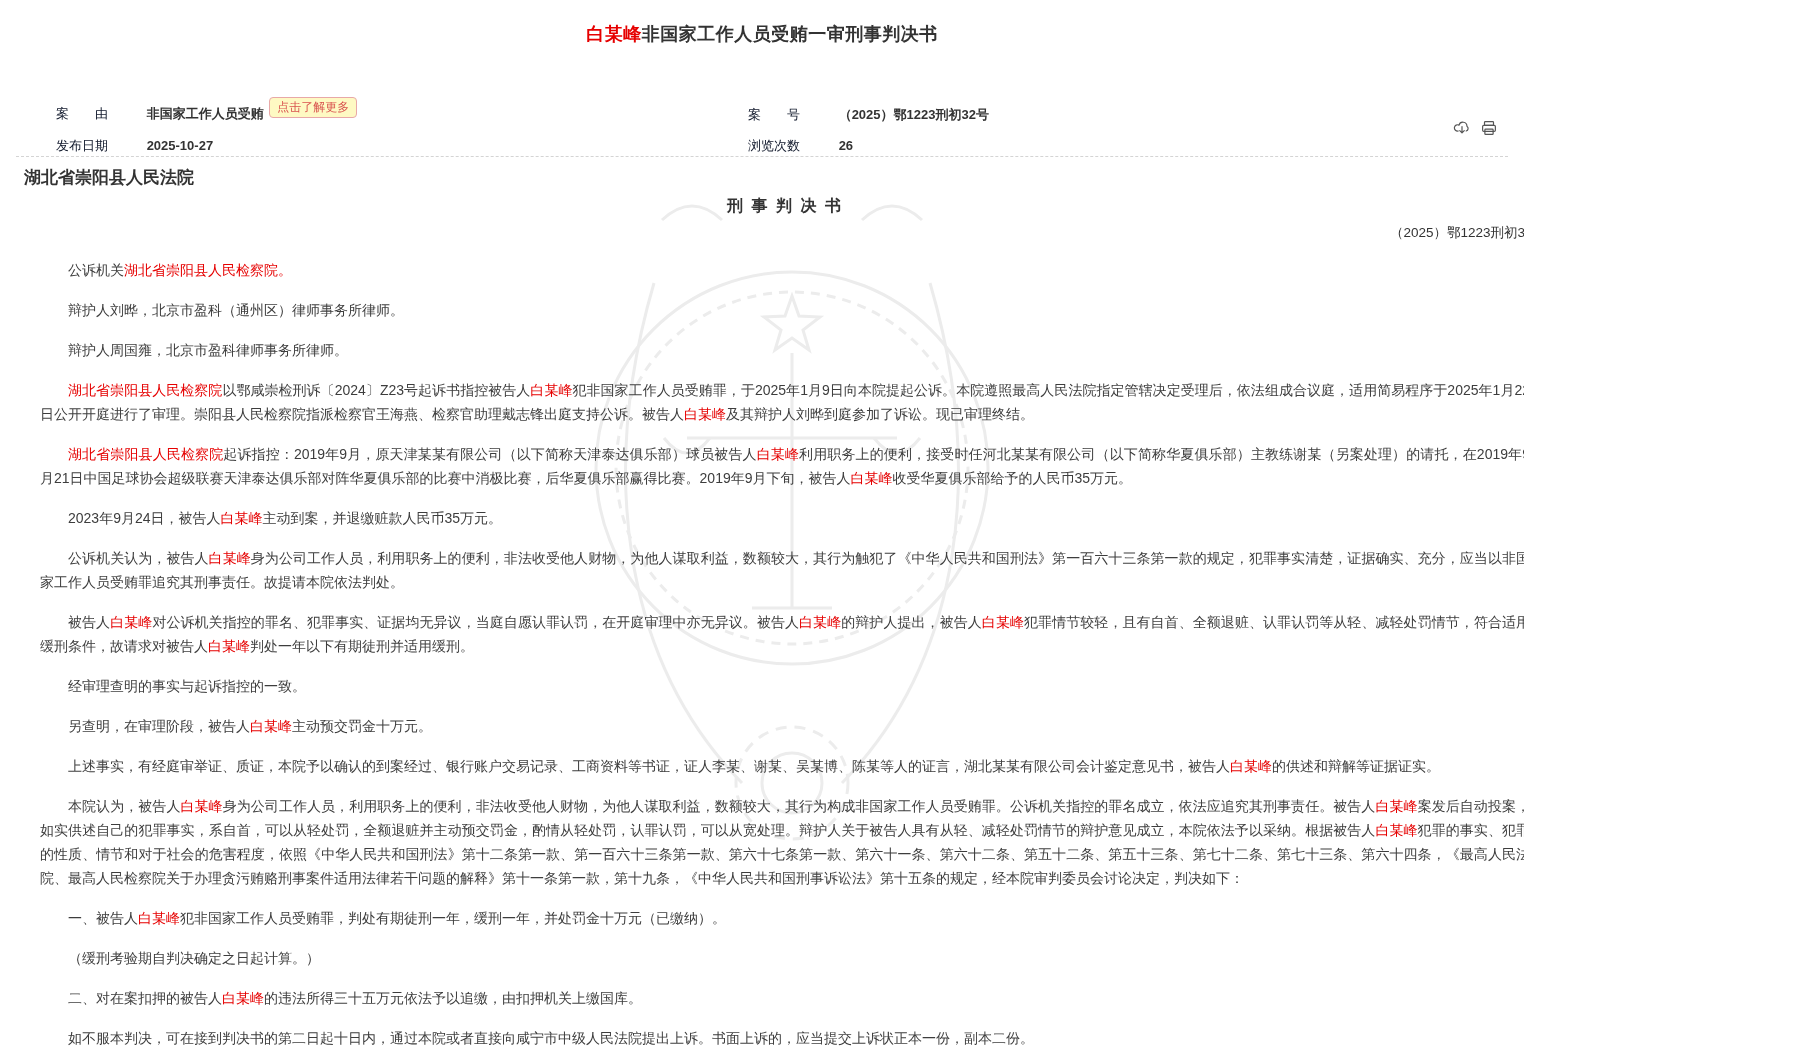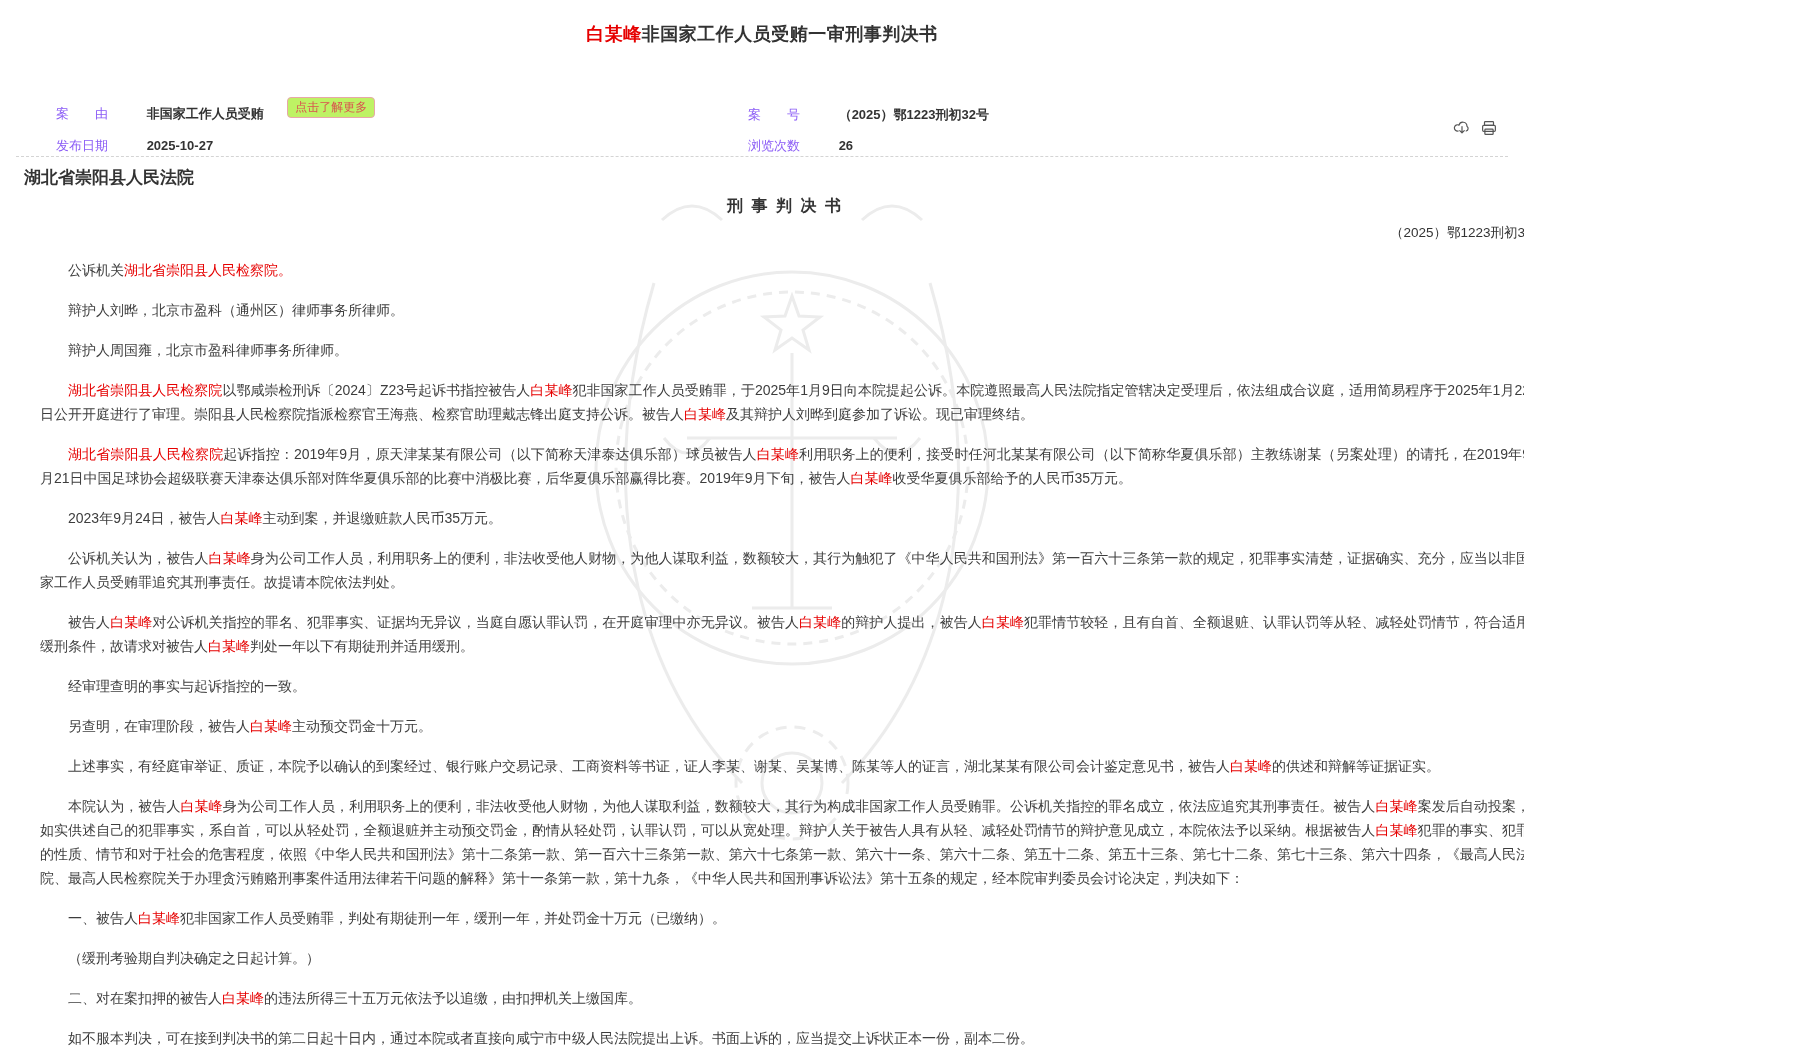--- a/index.html
+++ b/index.html
@@ -13,25 +13,25 @@
     font-size:18px;font-weight:700;color:#333;letter-spacing:.5px;
   }
   .red{color:#e60000;}
   
   .meta{
     position:absolute;top:104px;left:56px;right:220px;
     display:grid;grid-template-columns:692px 1fr;row-gap:12px;align-items:center;
     font-size:13px;
   }
   .meta-cell{white-space:nowrap;}
-  .meta-label{color:#8b5cf6;margin-right:10px;}
+  .meta-label{color:#0f172a;margin-right:10px;}
   .meta-value{color:#333;font-weight:600;margin-left:25px;}
   .badge{
-    display:inline-block;position:relative;top:-7px;margin-left:20px;
-    font-size:12px;font-weight:400;color:#d9534f;background:#bef264;
+    display:inline-block;position:relative;top:-7px;margin-left:2px;
+    font-size:12px;font-weight:400;color:#d9534f;background:#fef9c3;
     border:1px solid #e8a8a8;border-radius:4px;padding:1px 7px;cursor:pointer;
   }
   
   .tools{position:absolute;top:119px;right:26px;display:flex;gap:9px;align-items:center;}
   .tools .tool{width:18px;height:18px;cursor:pointer;display:inline-block;}
   .tools svg{width:18px;height:18px;stroke:#555;fill:none;stroke-width:1.6;stroke-linecap:round;stroke-linejoin:round;}
   
   .divider{position:absolute;top:156px;left:16px;right:16px;border-top:1px dashed #d4d4d4;}
   
   .watermark{position:absolute;left:592px;top:138px;width:400px;height:780px;z-index:0;pointer-events:none;}

